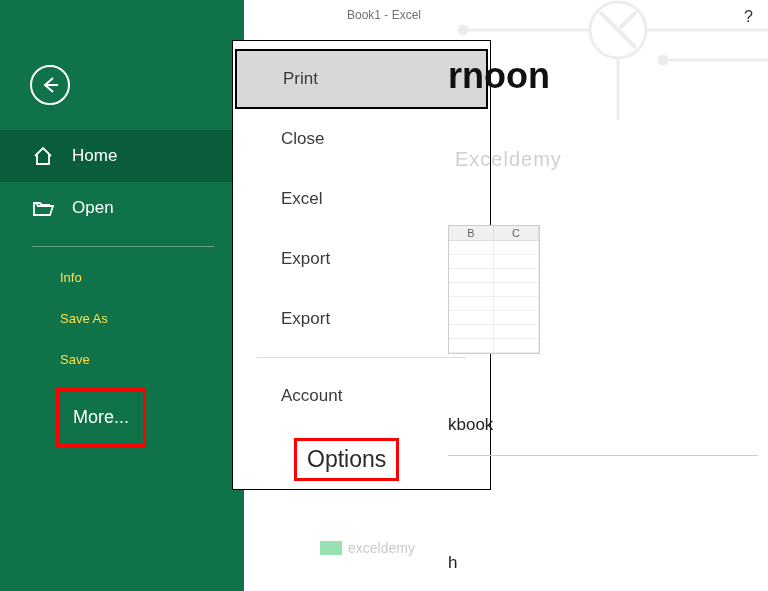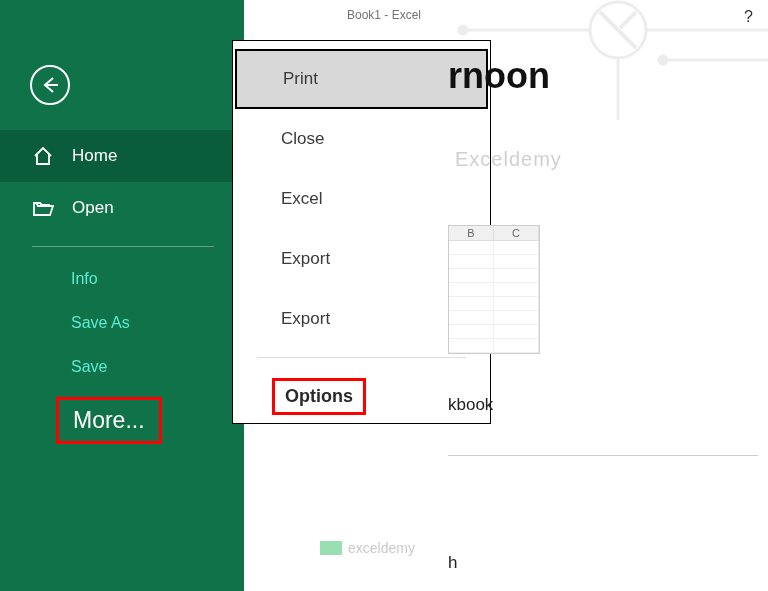--- a/index.html
+++ b/index.html
@@ -16,29 +16,29 @@
     .back-arrow { color: #fff; font-size: 20px; }
     
     .nav-section { margin-top: 25px; }
     .nav-item { display: flex; align-items: center; padding: 15px 0 15px 32px; color: #fff; font-size: 17px; cursor: pointer; }
     .nav-item.active { background: #0a5d3a; }
     .nav-icon { width: 22px; height: 22px; margin-right: 18px; display: flex; align-items: center; justify-content: center; }
     
     .divider { height: 1px; background: rgba(255,255,255,0.35); margin: 12px 30px 10px 32px; }
     
     .sub-nav { margin-top: 5px; }
-    .sub-item { padding: 13px 0 13px 60px; color: #5eead4; font-size: 16px; cursor: pointer; margin-left: 11px; }
+    .sub-item { padding: 13px 0 13px 60px; color: #fde047; font-size: 13px; cursor: pointer; }
     
-    .red-box-more { border: 3px solid #ff0000; display: inline-block; padding: 7px 14px; margin-left: 56px; margin-top: 8px; color: #fff; font-size: 23px; cursor: pointer; }
+    .red-box-more { border: 3px solid #ff0000; display: inline-block; padding: 16px 14px; margin-left: 56px; margin-top: 8px; color: #fff; font-size: 18px; cursor: pointer; }
     
     .submenu { position: absolute; left: 232px; top: 40px; width: 259px; background: #fff; border: 1px solid #000000; padding: 8px 0; }
     .submenu-item { padding: 20px 0 20px 48px; color: #3a3a3a; font-size: 17px; cursor: pointer; }
     .submenu-item.highlighted { background: #d8d8d8; border: 2px solid #000; margin: 0 2px; padding: 18px 0 18px 46px; }
     .submenu-divider { height: 1px; background: #ddd; margin: 8px 24px; }
-    .red-box-options { display: inline-block; padding: 5px 10px; margin-left: 39px; margin-top: 12px; color: #2a2a2a; font-size: 18px; cursor: pointer; border: 3px solid #ff0000; font-weight: bold; }
+    .red-box-options { display: inline-block; padding: 5px 10px; margin-left: 61px; margin-top: 12px; color: #2a2a2a; font-size: 23px; cursor: pointer; border: 3px solid #ff0000; }
     
     .main-content { position: absolute; left: 448px; top: 55px; }
     .greeting { font-size: 36px; font-weight: bold; color: #111; }
     
     .watermark { position: absolute; left: 455px; top: 148px; font-size: 20px; color: #d0d0d0; font-weight: 500; letter-spacing: 1px; }
     
     .mini-sheet { position: absolute; left: 448px; top: 225px; width: 92px; border: 1px solid #ccc; background: #fff; font-size: 11px; }
     .mini-header { display: flex; background: #f0f0f0; }
     .mini-cell-h { flex: 1; text-align: center; border-right: 1px solid #ddd; border-bottom: 1px solid #ddd; padding: 1px 0; color: #666; }
     .mini-row { display: flex; height: 14px; }
@@ -107,20 +107,21 @@
   </div>
 </div>
 
 <div class="submenu">
   <div class="submenu-item highlighted">Print</div>
   <div class="submenu-item">Close</div>
   <div class="submenu-item">Excel</div>
   <div class="submenu-item">Export</div>
   <div class="submenu-item">Export</div>
   <div class="submenu-divider"></div>
+  <div class="submenu-item">Account</div>
   <div class="red-box-options">Options</div>
 </div>
 
 <div class="main-content">
   <div class="greeting">rnoon</div>
 </div>
 
 <div class="watermark">Exceldemy</div>
 
 <div class="mini-sheet">
@@ -155,20 +156,20 @@
   <div class="mini-row">
       <div class="mini-cell"></div>
       <div class="mini-cell"></div>
     </div>
   <div class="mini-row">
       <div class="mini-cell"></div>
       <div class="mini-cell"></div>
     </div>
 </div>
 
-<div class="label-text" style="top:395px">kbook</div>
+<div class="label-text" style="top:415px">kbook</div>
 <div class="content-line" style="top:455px"></div>
 <div class="label-text" style="top:553px">h</div>
 
 <div class="watermark-logo">
   <span class="wm-box"></span>
   <span>exceldemy</span>
 </div>
 
 </body></html>

